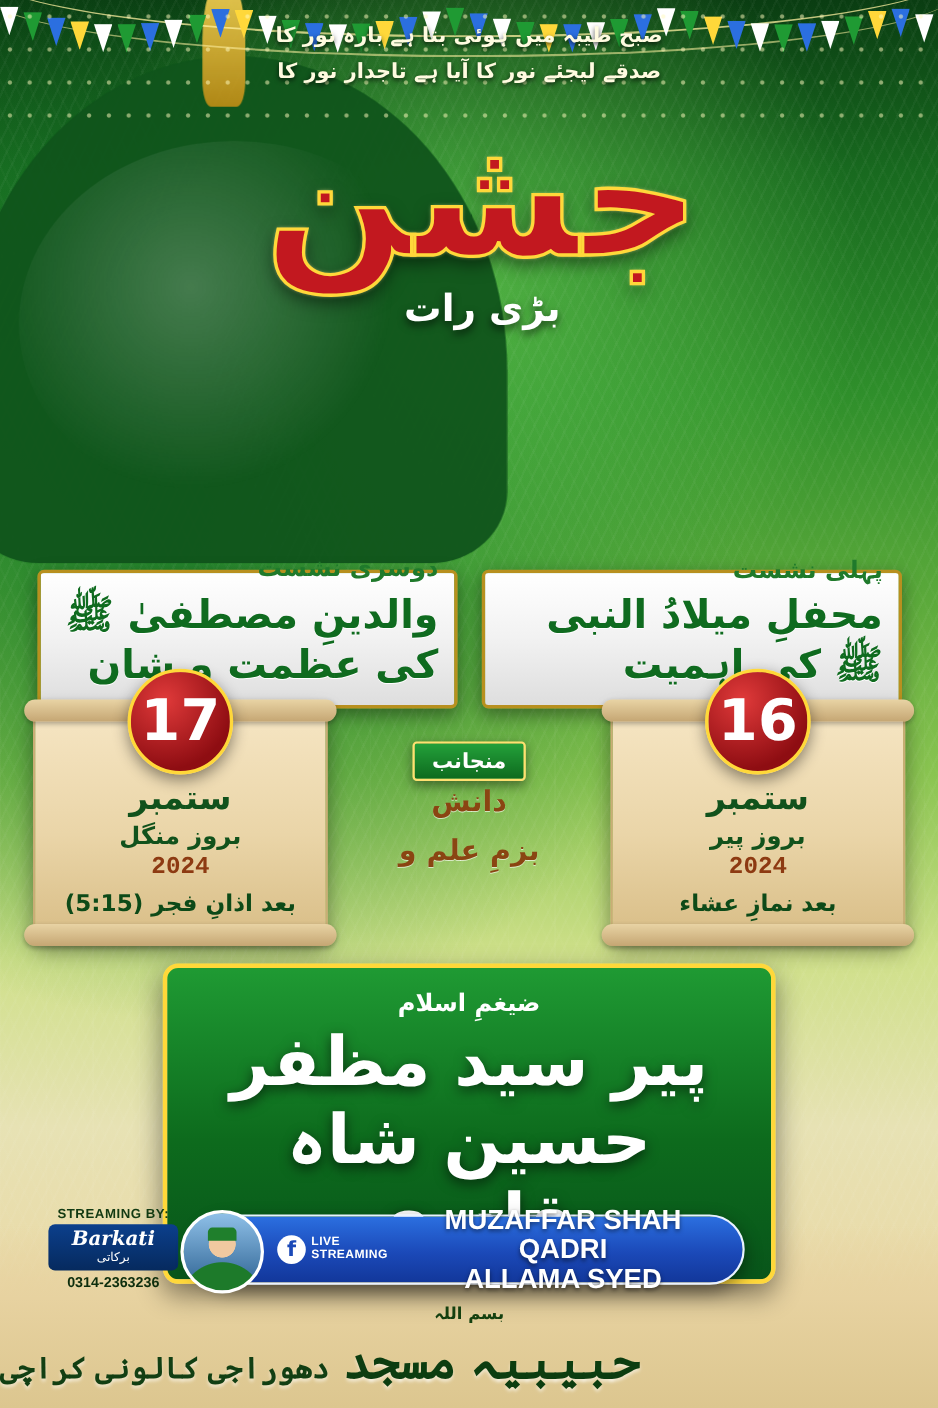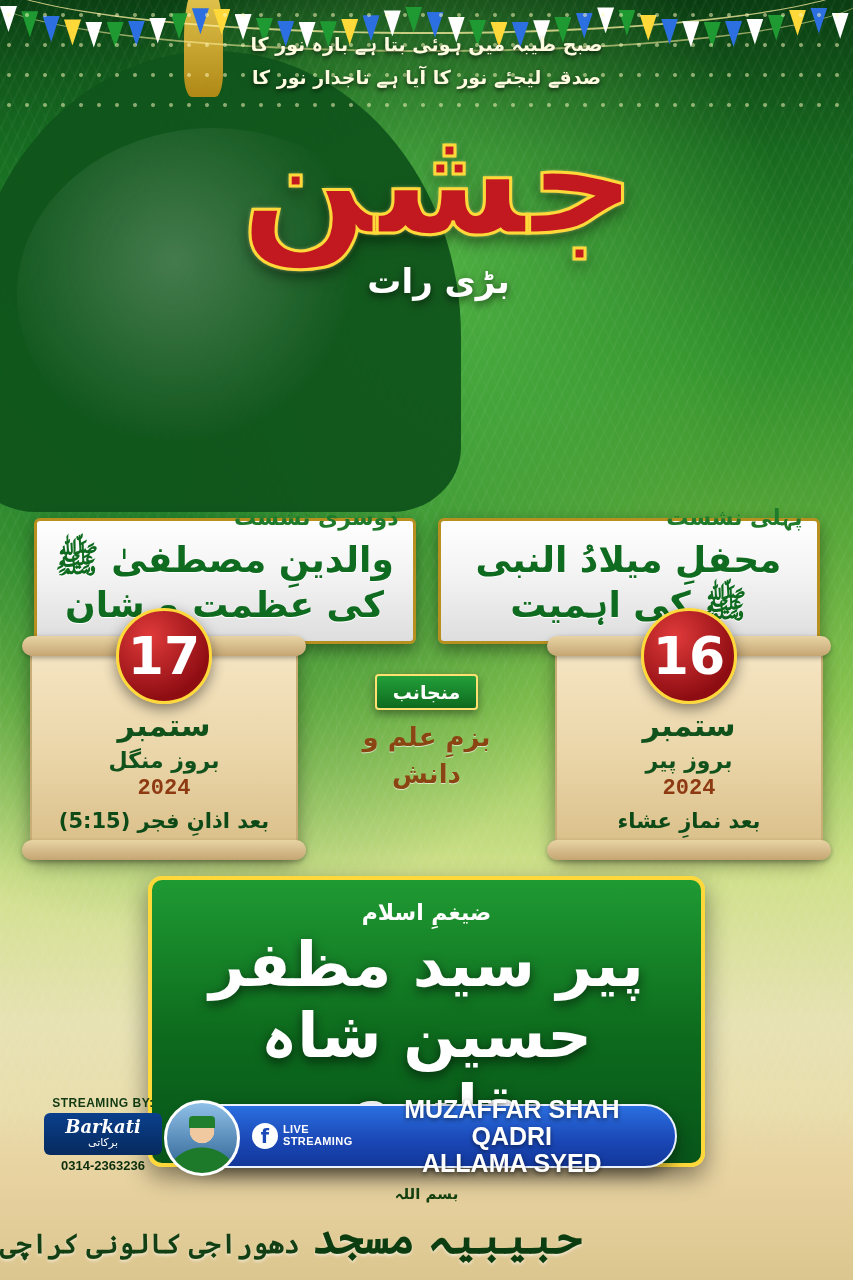--- a/index.html
+++ b/index.html
@@ -122,21 +122,20 @@
     top: 16px;
     left: 0; right: 0;
     text-align: center;
     color: #fffbe0;
     font-family: "DejaVu Sans", sans-serif;
     font-size: 19px;
     line-height: 1.75;
     direction: rtl;
     text-shadow: 0 2px 5px rgba(0,0,0,.75);
     font-weight: bold;
-    margin-top: 12px;
   }
   .couplet div { white-space: nowrap; }
 
   
   .title-wrap {
     position: absolute;
     top: 110px;
     left: 0; right: 0;
     text-align: center;
     direction: rtl;
@@ -186,21 +185,21 @@
   }
   .session {
     position: relative;
     flex: 1 1 0;
     max-width: 382px;
     background: linear-gradient(180deg, #ffffff 0%, #f2f2f2 48%, #dedede 100%);
     border: 3px solid #b8901f;
     border-radius: 6px;
     box-shadow: 0 6px 16px rgba(0,0,0,.4);
     padding: 16px 14px 14px;
-    text-align: center;
+    text-align: right;
     direction: rtl;
   }
   .session-no {
     position: absolute;
     top: -16px;
     right: 14px;
     font-family: "DejaVu Sans", sans-serif;
     font-size: 22px;
     font-weight: bold;
     color: #1f7a2b;
@@ -592,22 +591,22 @@
     <div class="scroll-card">
       <div class="date-badge">16</div>
       <div class="scroll-month">ستمبر</div>
       <div class="scroll-month" style="font-size:22px;margin-top:2px;">بروز پیر</div>
       <div class="scroll-year">2024</div>
       <div class="scroll-time">بعد نمازِ عشاء</div>
     </div>
 
     <div class="center-emblem">
       <div class="emblem-ribbon">منجانب</div>
+      <div class="emblem-line" style="margin-top:2px;">دانش</div>
       <div class="emblem-line">بزمِ علم و</div>
-      <div class="emblem-line" style="margin-top:2px;">دانش</div>
     </div>
 
     <div class="scroll-card">
       <div class="date-badge">17</div>
       <div class="scroll-month">ستمبر</div>
       <div class="scroll-month" style="font-size:22px;margin-top:2px;">بروز منگل</div>
       <div class="scroll-year">2024</div>
       <div class="scroll-time">بعد اذانِ فجر (5:15)</div>
     </div>
 

